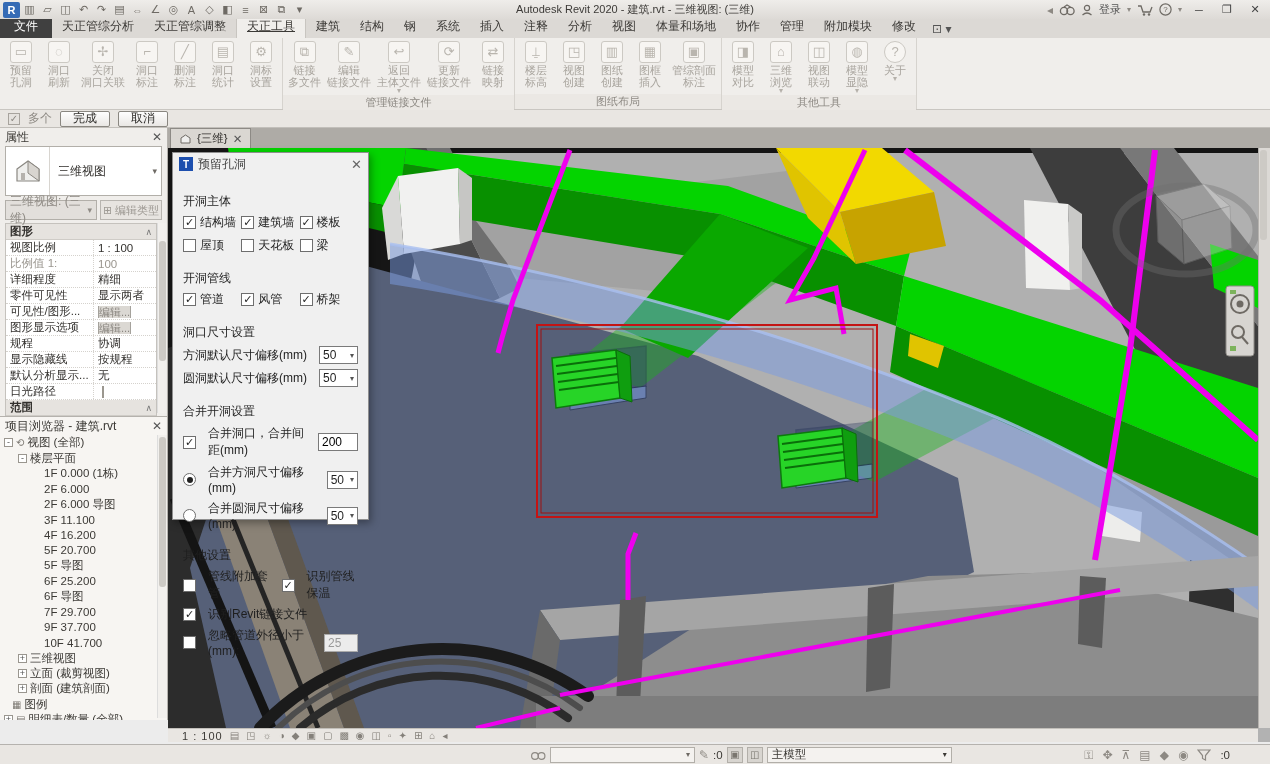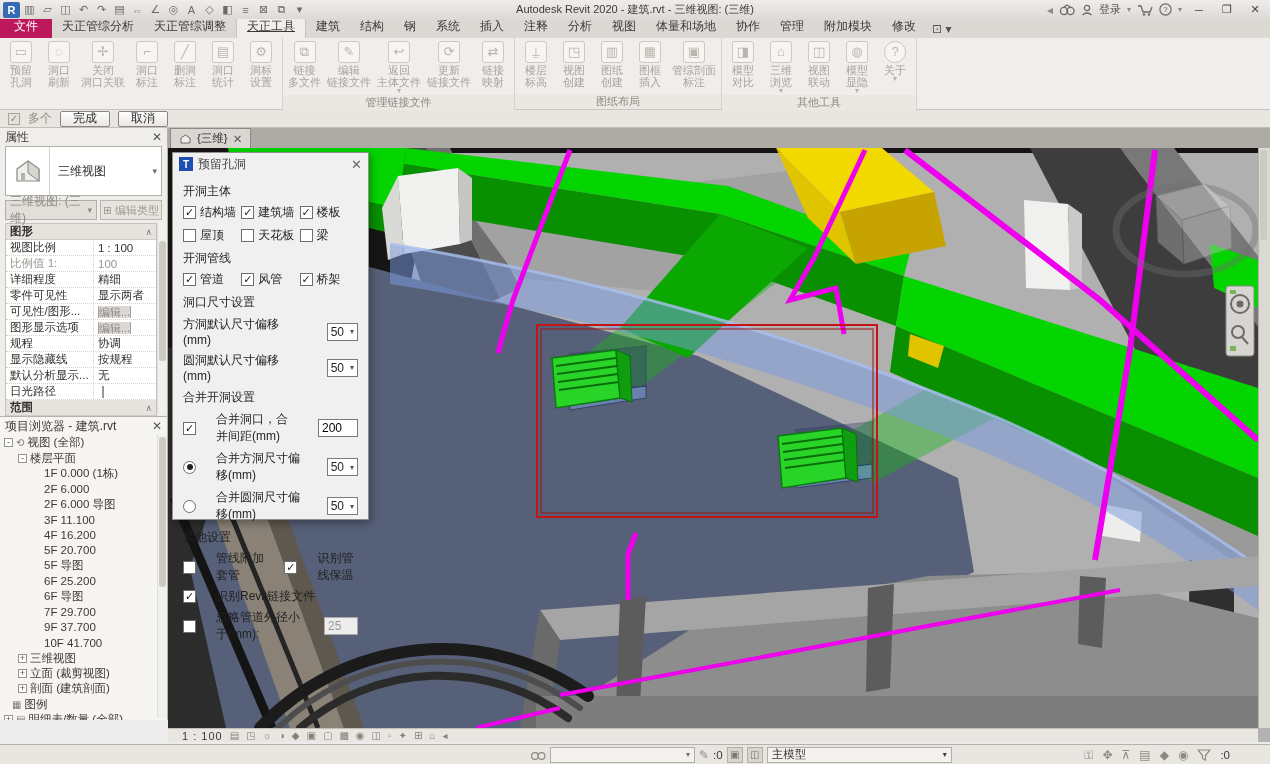--- a/index.html
+++ b/index.html
@@ -13,21 +13,21 @@
   .qi{min-width:17px;height:16px;display:flex;align-items:center;justify-content:center;
     font-size:11px;color:#6e6a64;}
   .qi.logo{color:#fff;background:#356bb5;font-weight:bold;width:17px;border-radius:2px;font-size:11px;}
   .ttext{position:absolute;left:300px;width:670px;text-align:center;font-size:11px;color:#3c3a37;}
   .tbr{margin-left:auto;display:flex;align-items:center;gap:6px;padding-right:4px;font-size:11px;color:#555;}
   .winbtn{width:22px;text-align:center;color:#444;font-size:11px;}
   
   #tabs{position:absolute;top:19px;left:0;width:1270px;height:19px;background:#dcd9d5;
     display:flex;align-items:flex-end;z-index:59;}
   .rtab{padding:2px 10px 3px 10px;font-size:12px;color:#3c3a37;white-space:nowrap;}
-  .rtab.file{background:#be185d;color:#fff;padding:2px 14px 3px 14px;}
+  .rtab.file{background:#404040;color:#fff;padding:2px 14px 3px 14px;}
   .rtab.active{background:#f0eeeb;border:1px solid #c8c5c0;border-bottom:none;text-decoration:underline;}
   .rtab.more{color:#555;padding:2px 6px;}
   
   #ribbon{position:absolute;top:38px;left:0;width:1270px;height:72px;background:#f0eeeb;
     border-bottom:1px solid #c9c6c1;display:flex;z-index:58;}
   .rpanel{display:flex;flex-direction:column;border-right:1px solid #d6d3ce;}
   .rbtns{flex:1;display:flex;align-items:flex-start;padding:2px 2px 0 2px;}
   .rbtn{display:flex;flex-direction:column;align-items:center;min-width:38px;padding:1px 3px;
     color:#a8a49d;font-size:11px;line-height:12px;text-align:center;}
   .ricon{width:22px;height:22px;border:1px solid #ccc9c3;border-radius:3px;background:#f7f5f2;
@@ -92,30 +92,30 @@
   .vci{font-size:10px;color:#84807a;}
   #scale{color:#3b3935;font-size:11px;letter-spacing:1px;}
   
   #dialog{position:absolute;left:172px;top:152px;width:197px;height:368px;background:#f0f0f0;
     border:1px solid #8f8f8f;box-shadow:2px 3px 8px rgba(0,0,0,.35);z-index:50;font-size:12px;color:#1f1f1f;}
   .dtitle{height:22px;display:flex;align-items:center;padding:0 6px;gap:5px;color:#444;}
   .dtitle .x{margin-left:auto;color:#666;font-size:13px;}
   .dlogo{width:14px;height:14px;background:#1d4fae;color:#fff;font-size:10px;font-weight:bold;
     display:flex;align-items:center;justify-content:center;}
   .dbody{padding:2px 10px 0 10px;}
-  .dsec{margin:6px 0 4px 0;color:#1f1f1f;}
+  .dsec{margin:16px 0 4px 0;color:#1f1f1f;}
   .dgrid{display:flex;margin:4px 0 6px 0;}
   .dgrid .c{width:33.3%;display:flex;align-items:center;gap:4px;}
   .cb{width:13px;height:13px;border:1px solid #6e6e6e;background:#fff;flex:none;
     display:flex;align-items:center;justify-content:center;font-size:11px;color:#222;}
   .cb.on::after{content:"\2713";}
   .radio{width:13px;height:13px;border:1px solid #6e6e6e;border-radius:50%;background:#fff;flex:none;
     display:flex;align-items:center;justify-content:center;}
   .radio.on::after{content:"";width:6px;height:6px;border-radius:50%;background:#222;}
-  .drow{display:flex;align-items:center;margin:5px 0;gap:20px;}
+  .drow{display:flex;align-items:center;margin:5px 0;gap:12px;}
   .combo{height:18px;background:#fff;border:1px solid #7a7a7a;display:flex;align-items:center;
     padding:0 3px;flex:none;}
   .combo .car{margin-left:auto;font-size:8px;color:#555;padding-left:6px;}
   .dinput{height:18px;background:#fff;border:1px solid #7a7a7a;padding:0 3px;font-size:12px;width:50px;
     font-family:inherit;}
   .dinput.dis{background:#ececec;color:#999;border-color:#aaa;}
   
   #statusbar{position:absolute;left:0;top:744px;width:1270px;height:20px;background:#e9e6e2;
     border-top:1px solid #b5b2ae;display:flex;align-items:center;font-size:11.5px;color:#3b3935;z-index:60;}
   .sseg{display:flex;align-items:center;gap:4px;}

